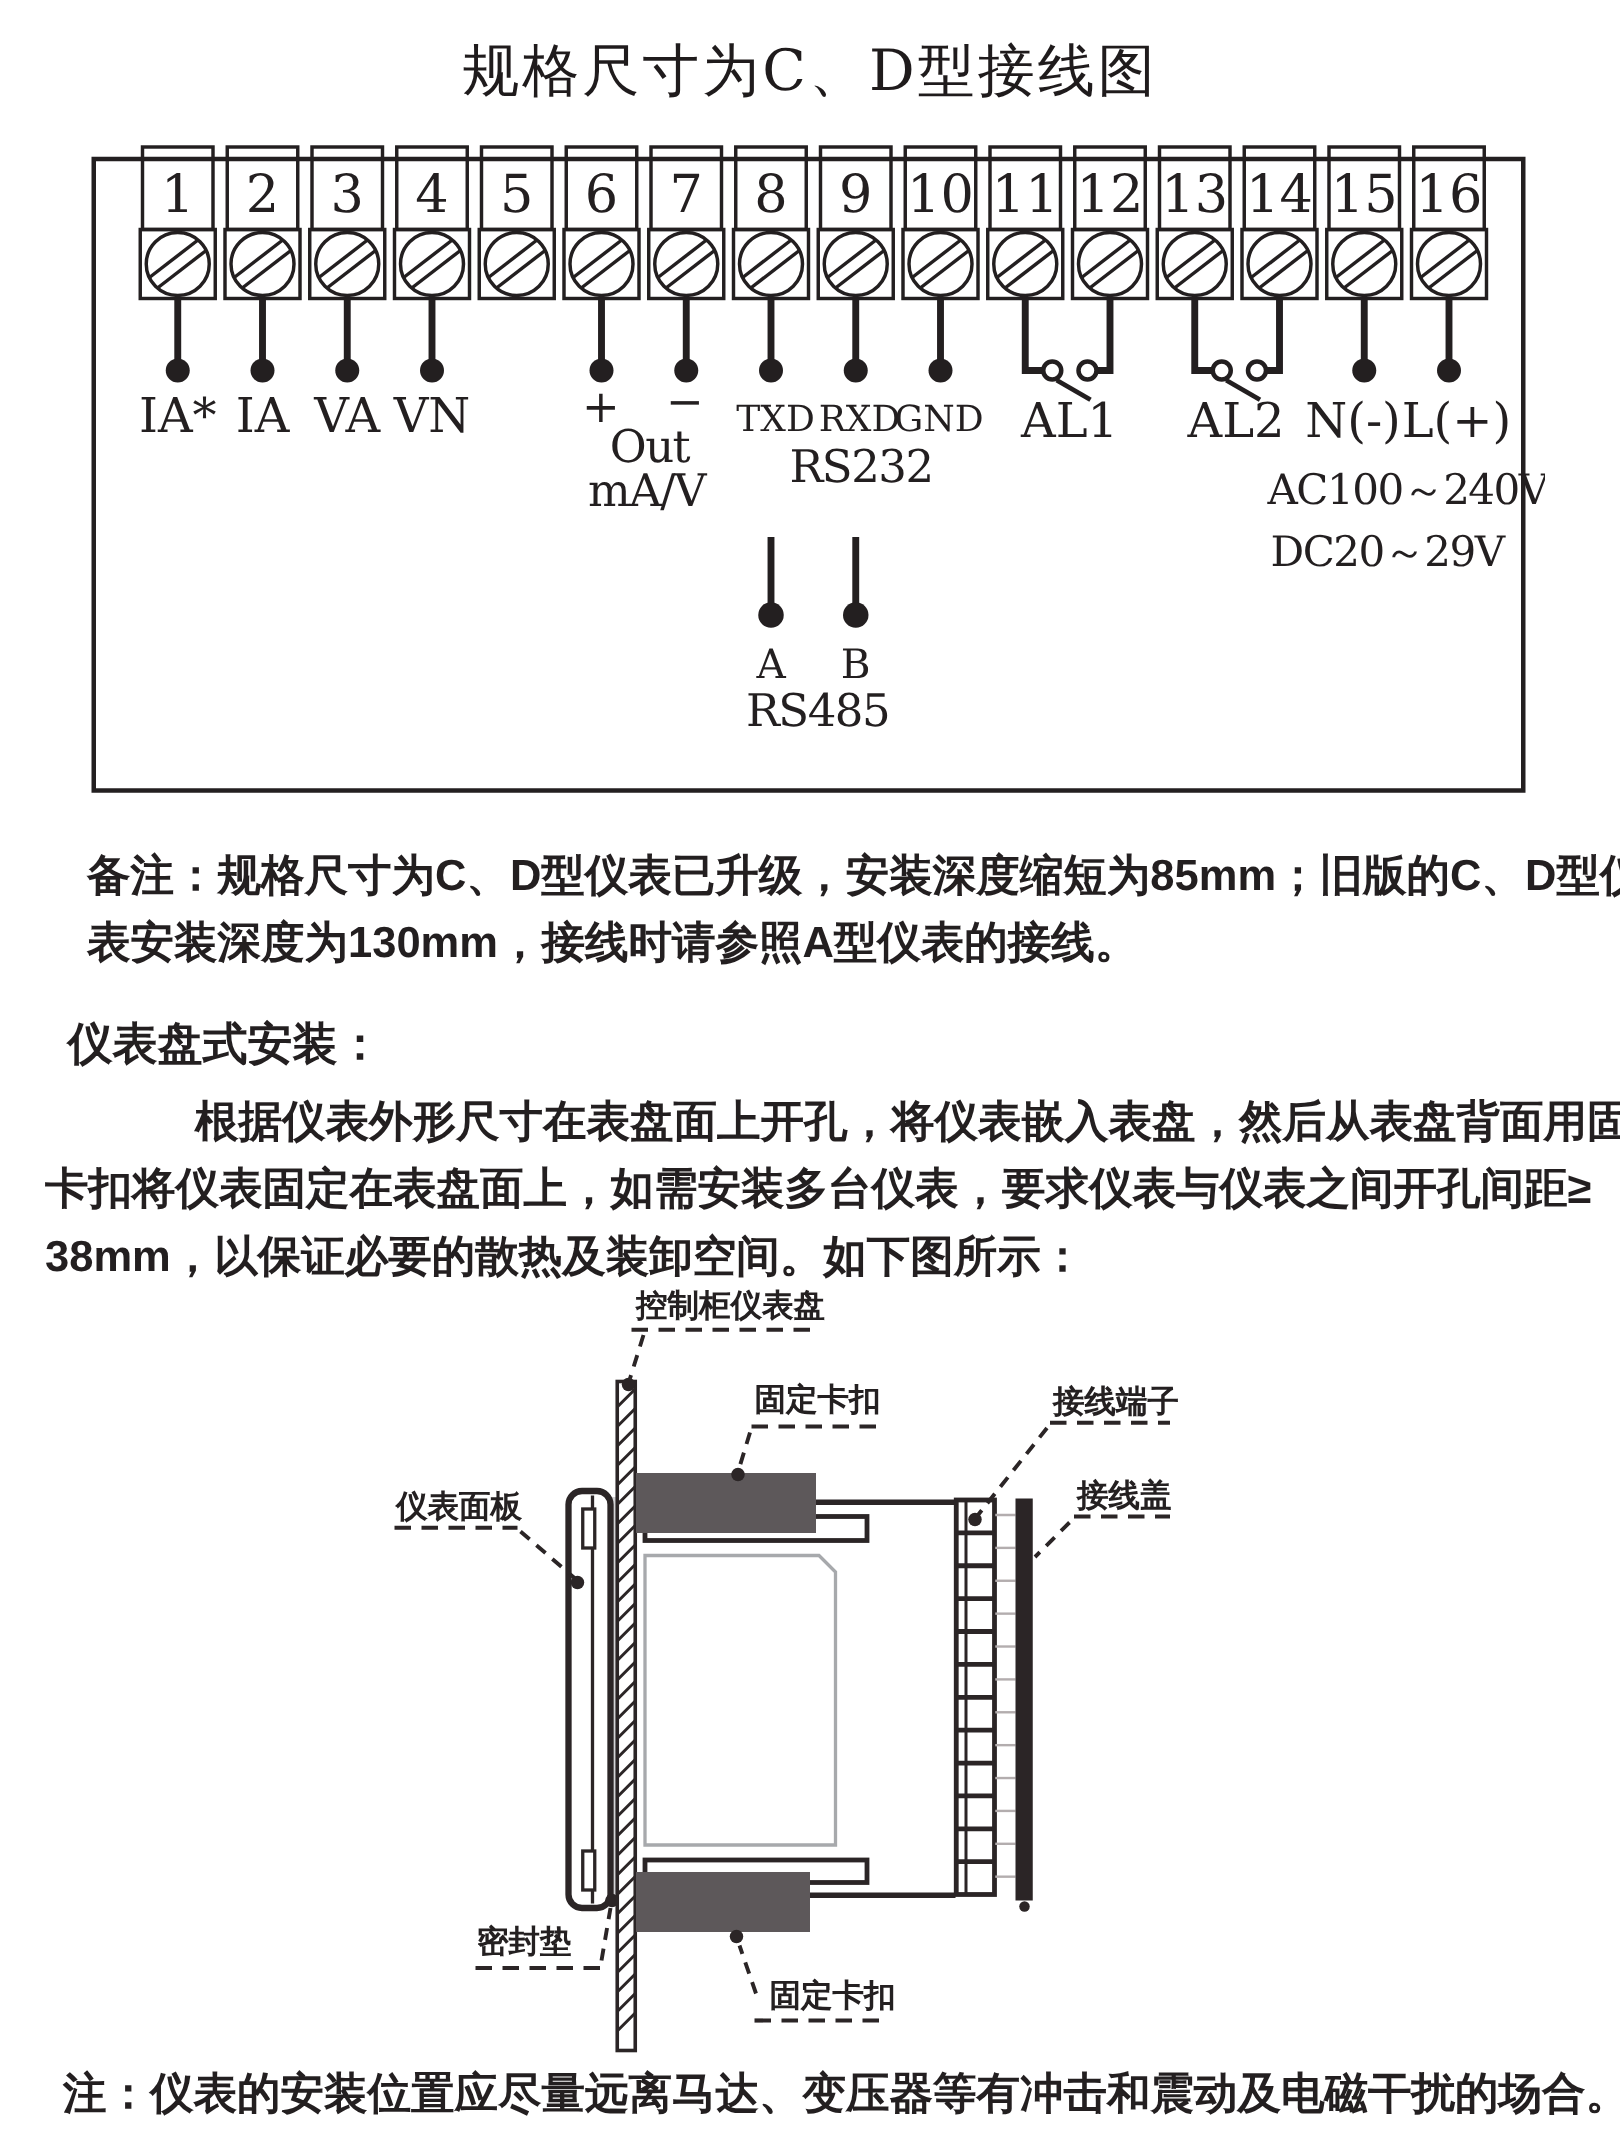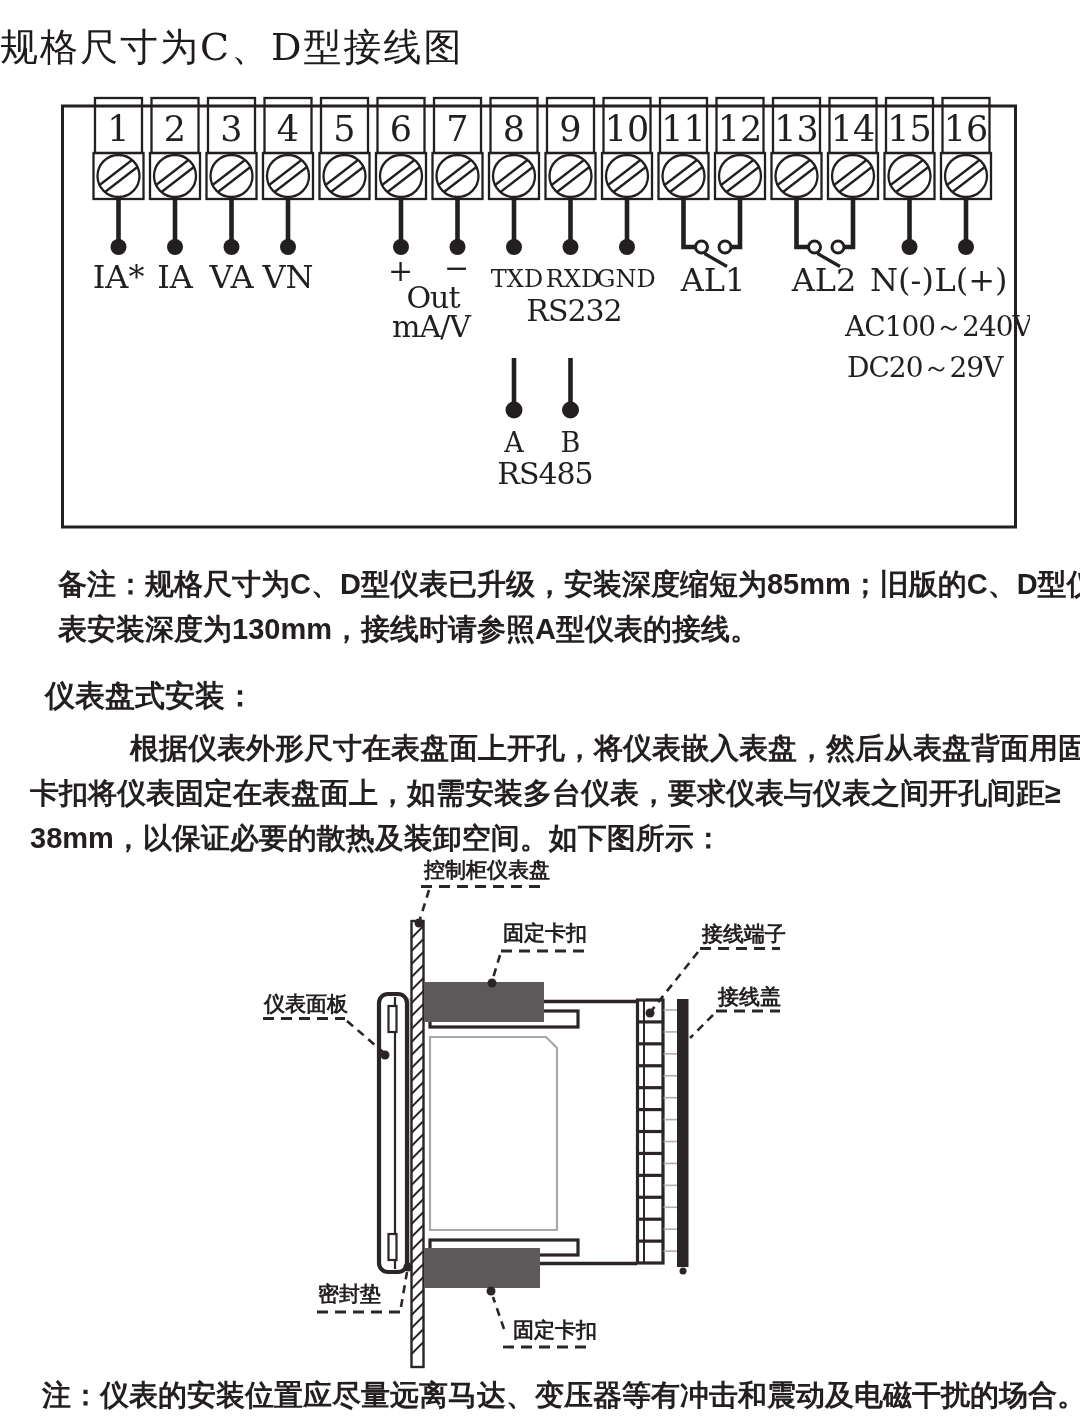--- a/index.html
+++ b/index.html
@@ -1,18 +1,18 @@
 <!DOCTYPE html>
 <html><head>
 <meta charset="utf-8">
 <style>
   html,body{margin:0;padding:0;background:#fff;}
   .page{position:relative;width:1080px;height:1421px;background:#fff;overflow:hidden;
         font-family:"Liberation Sans","DejaVu Sans",sans-serif;color:#231f20;}
-  .page-title{position:absolute;top:22px;left:0;width:1080px;margin:0;
+  .page-title{position:absolute;top:22px;left:0;width:1080px;margin:0;text-align:center;
         font-family:"DejaVu Serif","Liberation Serif",serif;font-weight:400;
         font-size:38px;letter-spacing:2px;color:#1f1b1c;}
   
   .wsvg{position:absolute;left:55px;top:90px;width:975px;height:445px;}
   .wsvg .ln{stroke:#231f20;fill:none;}
   .wsvg .box{stroke-width:3;}
   .wsvg .thin{stroke-width:2.3;}
   .wsvg .wire{stroke:#231f20;stroke-width:4.6;fill:none;}
   .wsvg .contact{stroke:#231f20;stroke-width:3;fill:#fff;}
   .wsvg .blade{stroke:#231f20;stroke-width:3.2;}

